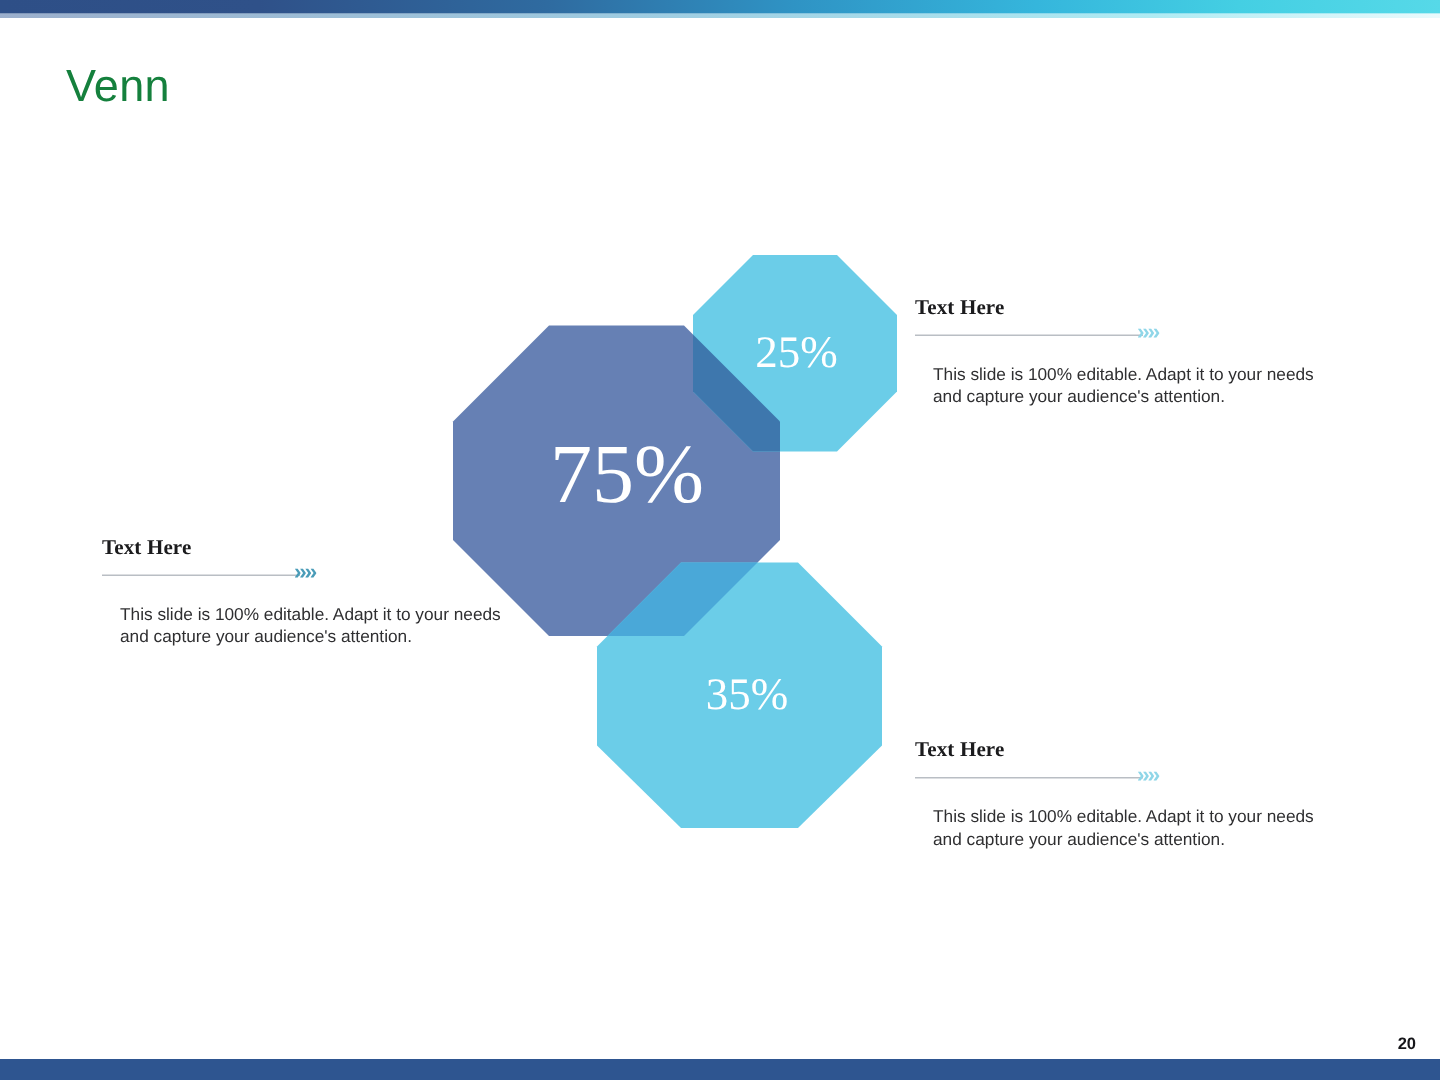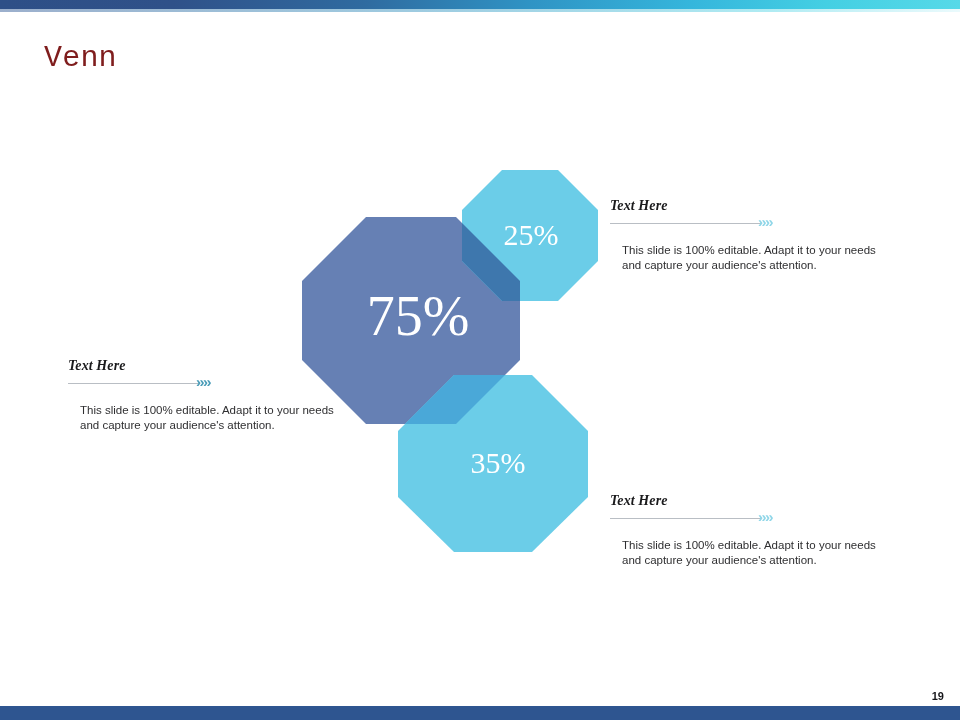--- a/index.html
+++ b/index.html
@@ -47,24 +47,24 @@
         #6ddbe9 80%,
         #d9f6fa 100%);
     opacity: .55;
   }
 
   
   .slide-title {
     position: absolute;
     left: 44px;
     top: 20px;
-    font-family: Liberation Mono, monospace;
+    font-family: Liberation Sans, sans-serif;
     font-size: 30px;
     font-weight: 400;
-    color: #7f1d1d;
+    color: #15803d;
     letter-spacing: .2px;
     line-height: 1.2;
   }
 
   
   .venn {
     position: absolute;
     left: 0; top: 0;
     width: 960px; height: 720px;
     pointer-events: none;
@@ -86,21 +86,20 @@
     width: 285px;
   }
   .callout-title {
     font-family: "Liberation Serif", serif;
     font-weight: bold;
     font-size: 14px;
     color: #1b1b1d;
     letter-spacing: .1px;
     margin: 0 0 3px 0;
     line-height: 1.15;
-    font-style: italic;
   }
   .callout-rule {
     position: relative;
     height: 14px;
     margin: 0 0 6px 0;
   }
   .callout-rule .line {
     position: absolute;
     left: 0;
     top: 6px;
@@ -226,17 +225,17 @@
 
   <div class="callout" id="callout-bottom">
     <div class="callout-title">Text Here</div>
     <div class="callout-rule">
       <span class="line"></span>
       <span class="chevrons" style="color:#8fd6e8">››››</span>
     </div>
     <p class="callout-body">This slide is 100% editable. Adapt it to your needs and capture your audience's attention.</p>
   </div>
 
-  <div class="page-number">19</div>
+  <div class="page-number">20</div>
   <div class="bottom-bar-thin"></div>
   <div class="bottom-bar"></div>
 
 </div>
 
 </body></html>

